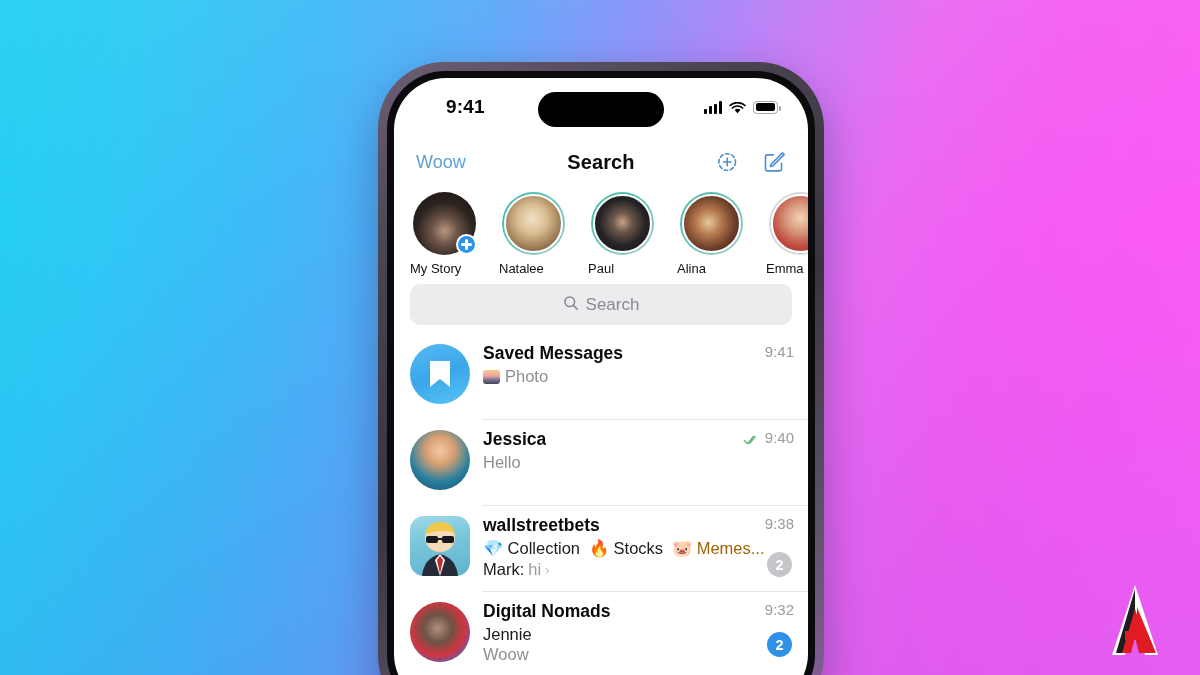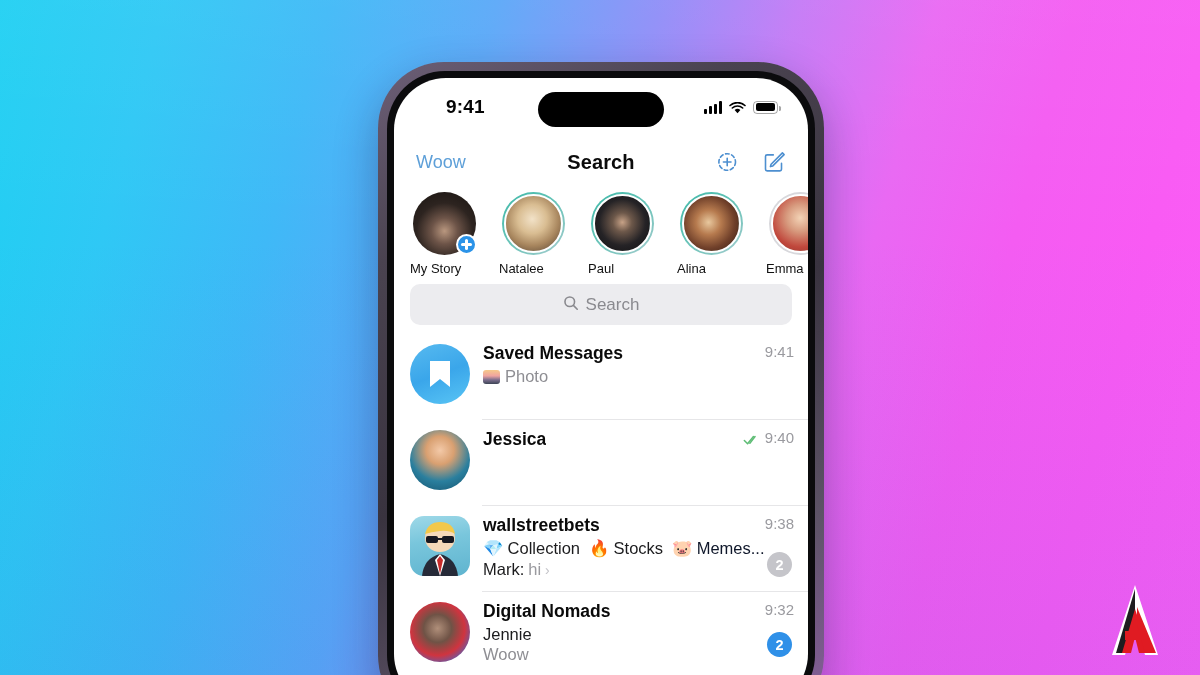--- a/index.html
+++ b/index.html
@@ -194,21 +194,21 @@
   .badge{
     min-width:25px; height:25px; border-radius:13px;
     display:flex; align-items:center; justify-content:center;
     font-size:14.5px; font-weight:600; color:#fff; padding:0 7px;
   }
   .badge.blue{ background:#2f90e8; }
   .badge.gray{ background:#c5c5ca; }
   .topic-row{ display:flex; align-items:center; gap:4px; margin-top:3px; }
   .topic{ display:flex; align-items:center; gap:4px; font-size:16.5px; }
   .topic .t1{ color:#1c1c1e; }
-  .topic .t2{ color:#0f172a; }
+  .topic .t2{ color:#a16207; }
 
   
   .logo{ position:absolute; right:28px; bottom:14px; width:74px; height:80px; }
 </style>
 </head>
 <body>
 
 <div class="bg-shade"></div>
 
 <div class="phone">
@@ -339,20 +339,23 @@
             <div class="c-meta">
               <span class="ticks">
                 <svg width="18" height="12" viewBox="0 0 20 12" fill="none" stroke="#5fbd76" stroke-width="1.7" stroke-linecap="round" stroke-linejoin="round">
                   <path d="M1.5 6.6 L5.1 10.2 L11.6 2.2"></path>
                   <path d="M7.6 9.6 L13.4 2.2"></path>
                 </svg>
               </span>
               <div class="c-time">9:40</div>
             </div>
           </div>
+          <div class="c-sub">
+            <span>Hello</span>
+          </div>
         </div>
       </div>
 
       <div class="chat">
         <div class="c-av sq" style="background:linear-gradient(170deg,#9fd9e8 0%,#79c6dc 40%,#5fb4cf 100%);position:relative;">
           <svg viewBox="0 0 60 60" width="60" height="60">
             <ellipse cx="30" cy="22" rx="15" ry="14" fill="#f6d9b9"></ellipse>
             <path d="M15 18 q3 -12 15 -12 q13 0 15 12 q-6 -4 -15 -3 q-9 1 -15 3Z" fill="#f2c84b"></path>
             <rect x="16" y="20" width="12" height="7" rx="2" fill="#181820"></rect>
             <rect x="32" y="20" width="12" height="7" rx="2" fill="#181820"></rect>

